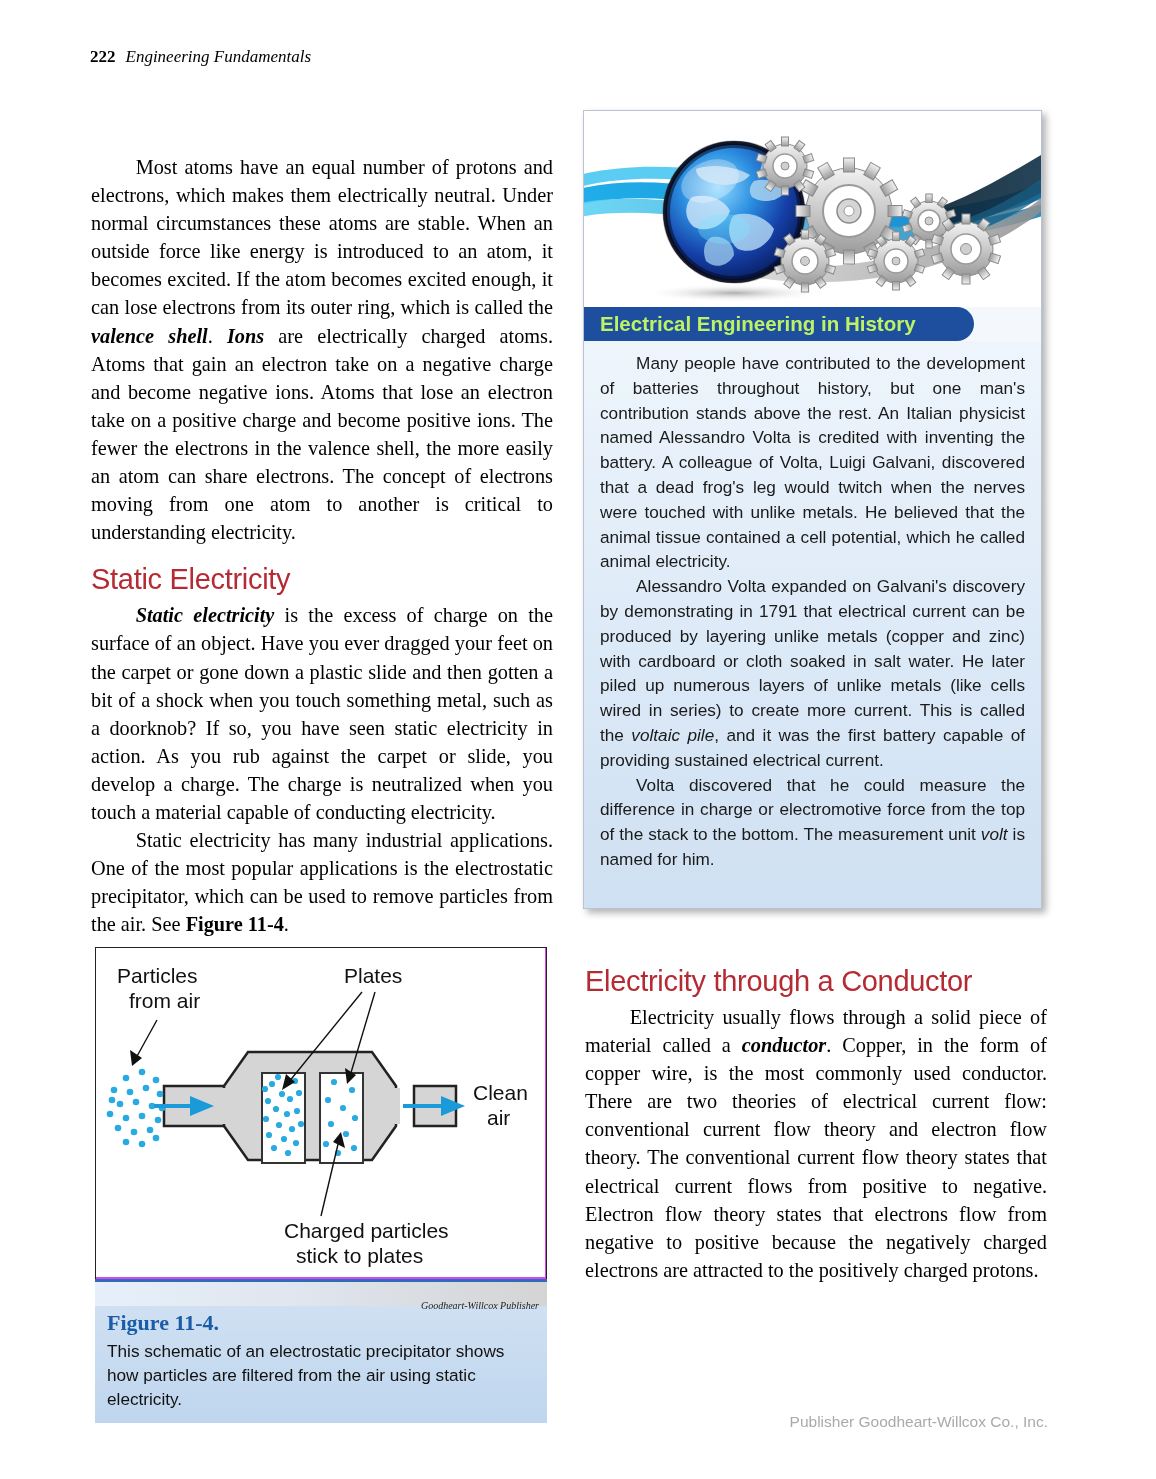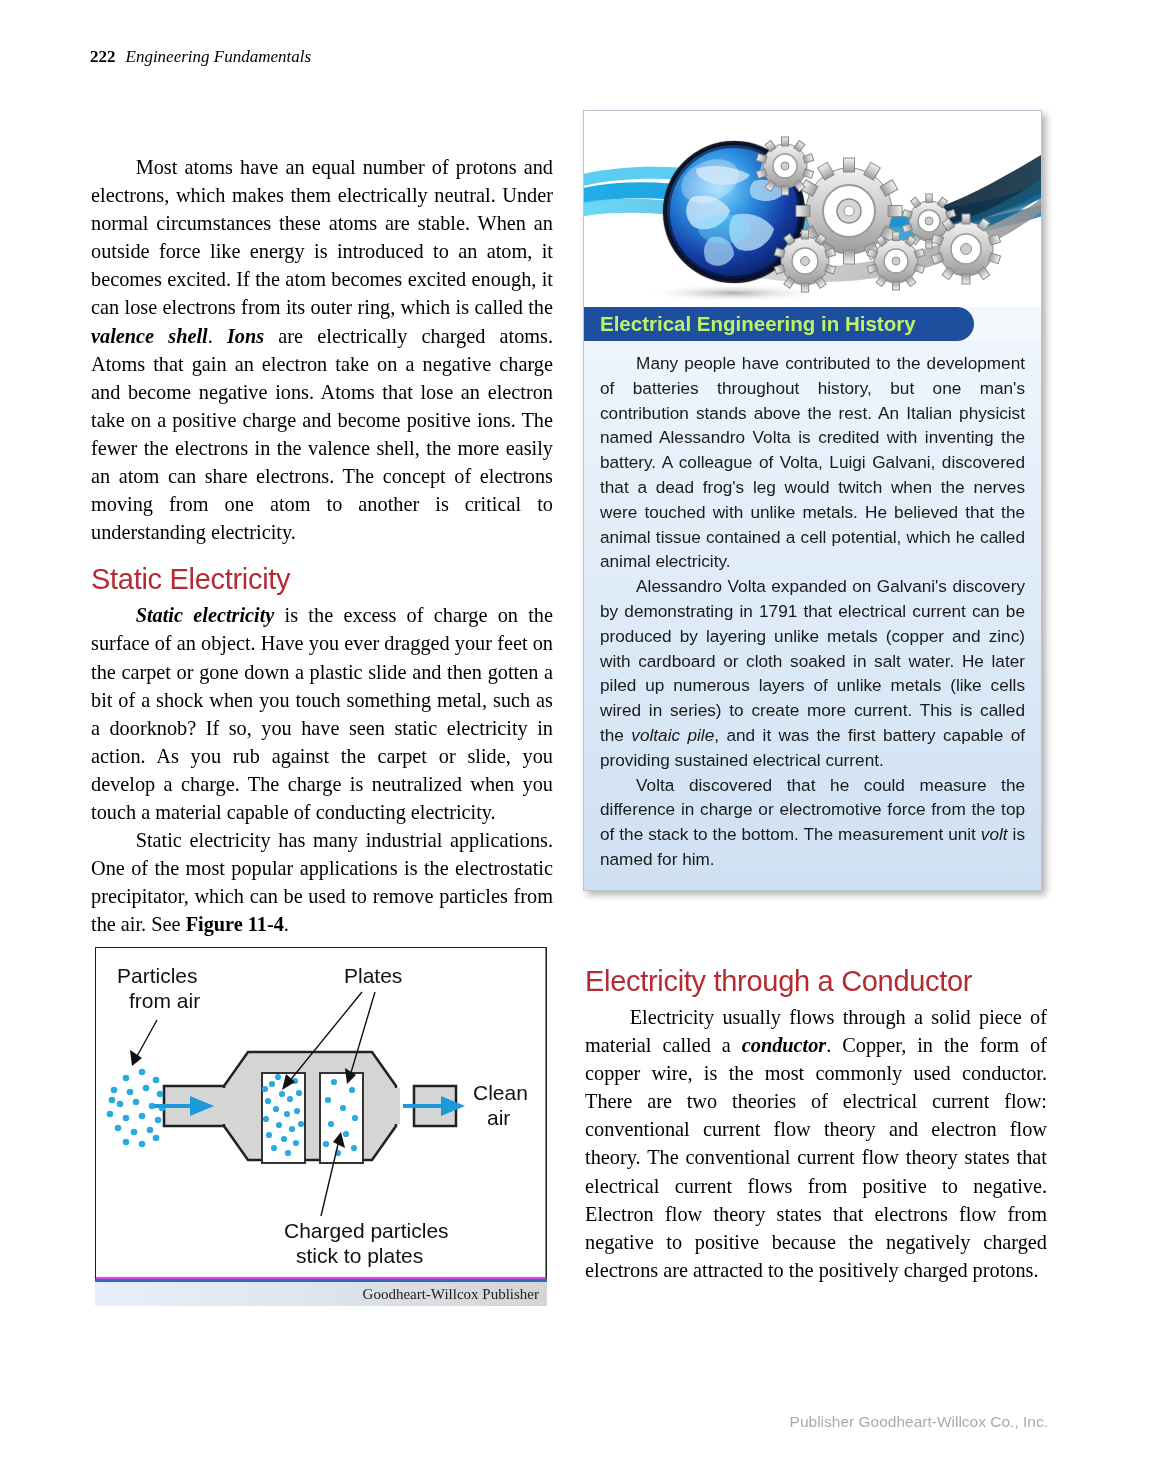--- a/index.html
+++ b/index.html
@@ -117,21 +117,21 @@
   .history-bar-label {
     font-family: "Liberation Sans", sans-serif;
     font-weight: bold;
     font-size: 20.5px;
     color: #bef264;
     padding-left: 16px;
     white-space: nowrap;
   }
   .history-body {
     background: linear-gradient(to bottom, #eef5fc 0%, #dce9f7 55%, #cfe0f2 100%);
-    padding: 10px 16px 18px 16px;
+    padding: 10px 16px 36px 16px;
   }
   .history-body p {
     margin: 0;
     font-family: "Liberation Sans", sans-serif;
     font-size: 17.2px;
     line-height: 24.8px;
     text-align: justify;
     text-indent: 2.1em;
     color: #1a1a1a;
   }
@@ -154,23 +154,24 @@
   .figure-art svg { display: block; }
   .figure-credit-strip {
     height: 24px;
     background: linear-gradient(to right, #e7effa 0%, #dfe6ef 45%, #d4d4d4 100%);
     border-top: 3px solid #2f6cb5;
     position: relative;
   }
   .figure-credit {
     position: absolute;
     right: 8px;
-    top: 4px;
+    top: 18px;
     font-family: "Liberation Serif", serif;
-    font-size: 15px;
+    font-style: italic;
+    font-size: 10px;
     color: #222;
   }
   .figure-caption-box {
     background: linear-gradient(to bottom, #cfe0f2 0%, #bfd6ee 100%);
     padding: 4px 12px 12px 12px;
   }
   .figure-number {
     font-family: "Liberation Serif", serif;
     font-weight: bold;
     font-size: 22px;
@@ -559,20 +560,24 @@
         <line x1="225" y1="268" x2="243" y2="192"></line>
         <polygon points="245,184 249,200 237,194" stroke="none"></polygon>
       </g>
     </svg>
   </div>
 
   <div class="figure-credit-strip">
     <span class="figure-credit">Goodheart-Willcox Publisher</span>
   </div>
 
+  <div class="figure-caption-box">
+    <div class="figure-number">Figure 11-4.</div>
+    <p class="figure-caption-text">This schematic of an electrostatic precipitator shows how particles are filtered from the air using static electricity.</p>
+  </div>
 </div>
 
 <div class="col-right-lower">
 
 
   <h2 class="section">Electricity through a Conductor</h2>
 
   <p class="body"><span>Electricity usually flows through a solid piece of material called a </span><span class="term">conductor</span><span>. Copper, in the form of copper wire, is the most commonly used conductor. There are two theories of electrical current flow: conventional current flow theory and electron flow theory. The conventional current flow theory states that electrical current flows from positive to negative. Electron flow theory states that electrons flow from negative to positive because the negatively charged electrons are attracted to the positively charged protons.</span></p>
 
 </div>

